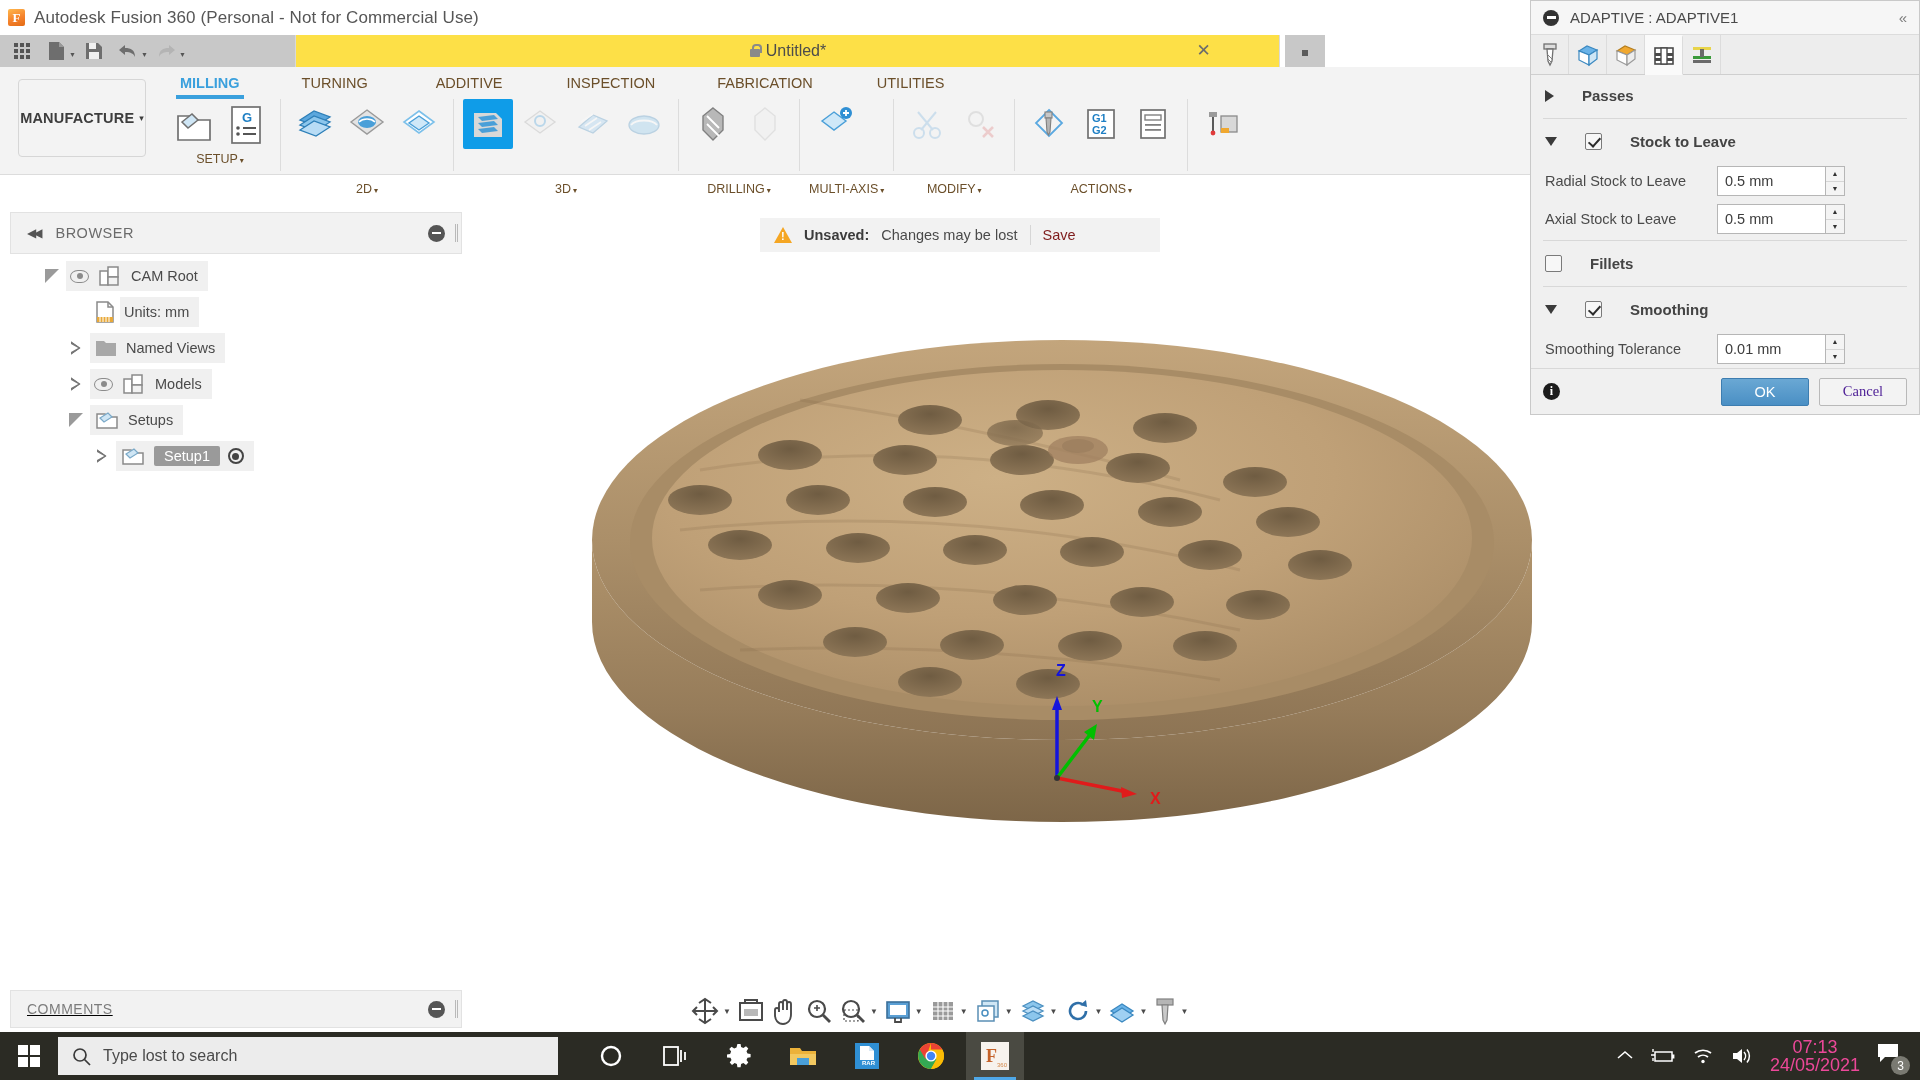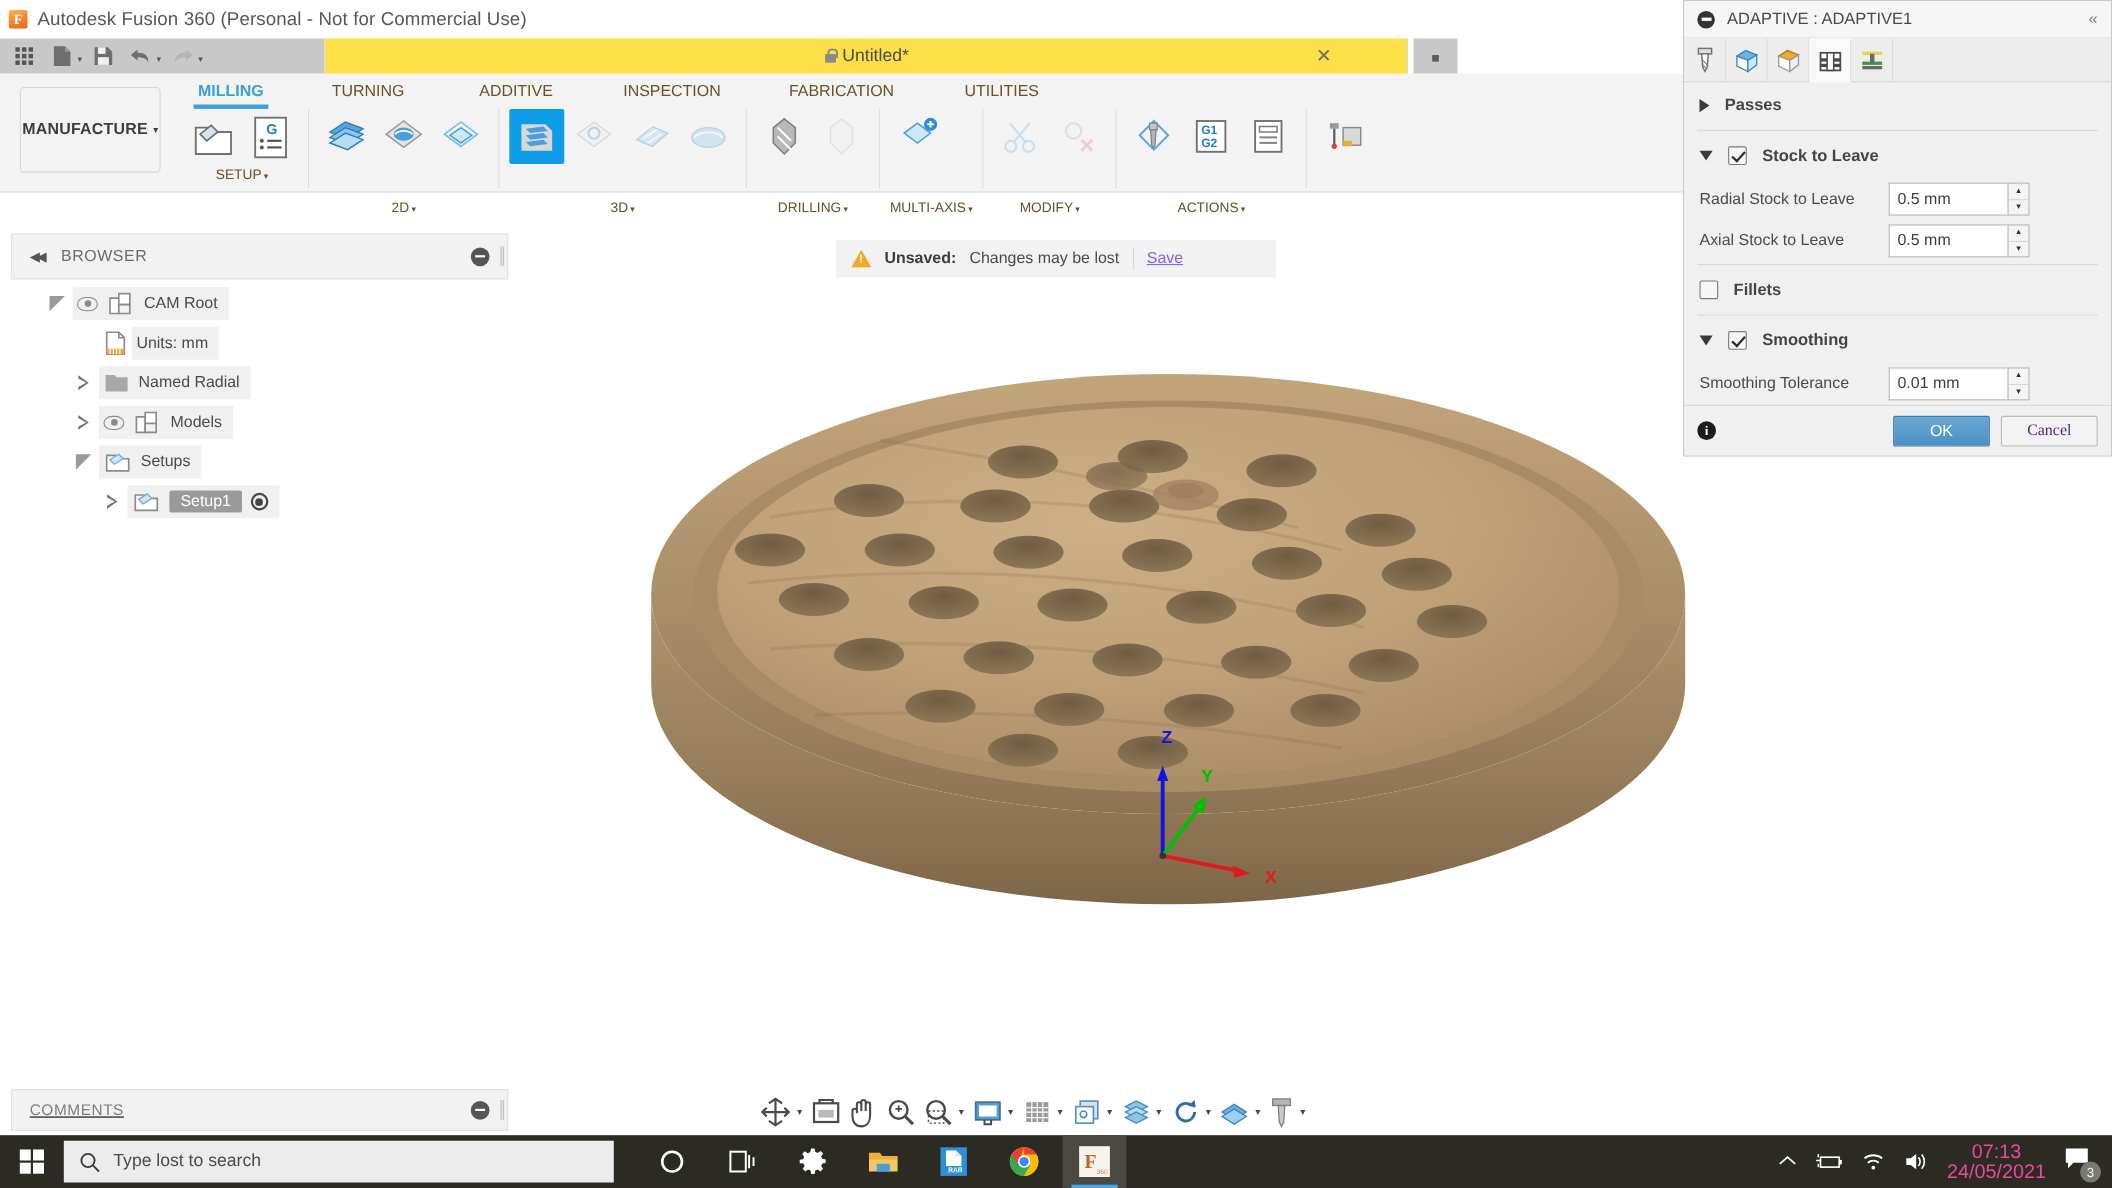--- a/index.html
+++ b/index.html
@@ -116,21 +116,21 @@
   
   .unsaved {
     position: absolute; top: 218px; left: 760px; width: 400px; height: 34px;
     background: #f2f2f2; display: flex; align-items: center; padding: 0 14px; gap: 12px;
   }
   .warn-tri { width: 0; height: 0; border-left: 9px solid transparent; border-right: 9px solid transparent; border-bottom: 16px solid #f5a623; position: relative; }
   .warn-tri::after { content: "!"; position: absolute; left: -2px; top: 3px; font-size: 11px; font-weight: bold; color: #fff; }
   .u-label { font-size: 14.5px; font-weight: bold; color: #3c3c3c; }
   .u-msg { font-size: 14.5px; color: #4a4a4a; }
   .u-sep { width: 1px; height: 20px; background: #d6d6d6; }
-  .u-save { font-size: 14.5px; color: #8b5cf6; cursor: pointer; text-decoration: underline; }
+  .u-save { font-size: 14.5px; color: #7f1d1d; cursor: pointer; }
 
   
   .browser {
     position: absolute; left: 10px; top: 212px; width: 452px; height: 42px;
     background: #f2f2f2; border: 1px solid #e2e2e2; display: flex; align-items: center;
     padding: 0 16px; gap: 16px;
   }
   .browser-title { font-size: 14.5px; color: #6b6b6b; letter-spacing: .5px; flex: 1; }
   .dblarrow { color: #555; font-size: 12px; letter-spacing: -3px; cursor: pointer; }
   .circ-btn {
@@ -180,21 +180,21 @@
   .dlg { position: absolute; right: 0; top: 0; width: 390px; background: #f0f0f0; border: 1px solid #c9c9c9; z-index: 40; }
   .dlg-head { height: 34px; background: #f6f6f6; display: flex; align-items: center; padding: 0 12px; gap: 11px; border-bottom: 1px solid #dcdcdc; }
   .minus-circ { width: 16px; height: 16px; border-radius: 50%; background: #333; display: flex; align-items: center; justify-content: center; cursor: pointer; }
   .minus-circ i { width: 9px; height: 2.2px; background: #fff; display: block; }
   .dlg-title { font-size: 15px; color: #4a4a4a; flex: 1; }
   .dlg-collapse { color: #7d7d7d; font-size: 15px; cursor: pointer; }
   .dlg-tabs { height: 40px; display: flex; align-items: stretch; border-bottom: 1px solid #cfcfcf; background: #ededed; }
   .dtab { width: 38px; display: flex; align-items: center; justify-content: center; cursor: pointer; border-right: 1px solid #dcdcdc; }
   .dtab.active { background: #fafafa; border-top: 2px solid #fafafa; border-bottom: 1px solid #fafafa; margin-bottom: -1px; }
   .dlg-body { padding: 0 0 0 0; background: #f0f0f0; }
-  .sec-head { display: flex; align-items: center; gap: 14px; padding: 12px 14px; }
+  .sec-head { display: flex; align-items: center; gap: 28px; padding: 12px 14px; }
   .sec-title { font-size: 15px; font-weight: bold; color: #444; }
   .caret-r { width: 0; height: 0; border-left: 9px solid #3a3a3a; border-top: 6px solid transparent; border-bottom: 6px solid transparent; cursor: pointer; }
   .caret-d { width: 0; height: 0; border-top: 9px solid #3a3a3a; border-left: 6px solid transparent; border-right: 6px solid transparent; cursor: pointer; }
   .cbx { width: 17px; height: 17px; border: 1.6px solid #7a7a7a; background: #f7f7f7; border-radius: 2px; position: relative; cursor: pointer; }
   .cbx.on::after { content: ""; position: absolute; left: 5px; top: 1px; width: 5px; height: 10px; border: solid #2c2c2c; border-width: 0 2px 2px 0; transform: rotate(42deg); }
   .hr { height: 1px; background: #d8d8d8; margin: 2px 12px; }
   .field { display: flex; align-items: center; padding: 4px 14px 4px 14px; height: 38px; }
   .field-lbl { font-size: 14.5px; color: #4a4a4a; width: 160px; }
   .spin-wrap { display: flex; align-items: stretch; height: 30px; margin-left: 12px; }
   .spin-in {
@@ -622,21 +622,21 @@
     </div>
 
     <div class="trow" style="padding-left:52px">
       <span class="tw">
           <span class="tri-right"></span>
         </span>
       <span class="hl">
         <svg width="24" height="20" viewBox="0 0 24 20">
             <path d="M2 3h8l2 2h10v13H2z" fill="#a8a8a8"></path>
           </svg>
-        <span class="tlabel">Named Radial</span>
+        <span class="tlabel">Named Views</span>
       </span>
     </div>
 
     <div class="trow" style="padding-left:52px">
       <span class="tw">
           <span class="tri-right"></span>
         </span>
       <span class="hl">
         <span class="eye"></span>
         <svg width="26" height="24" viewBox="0 0 26 24">

